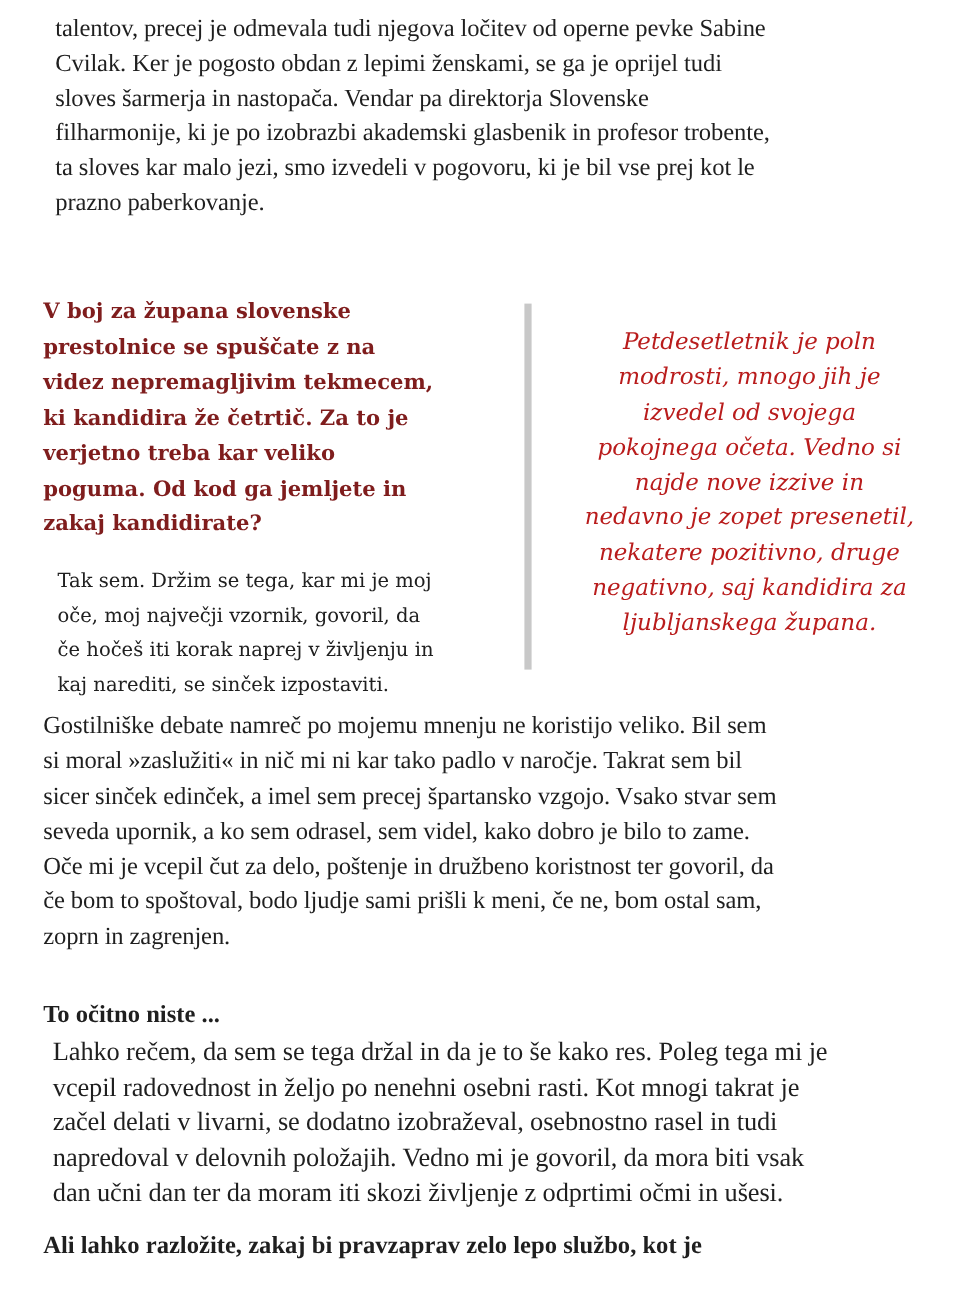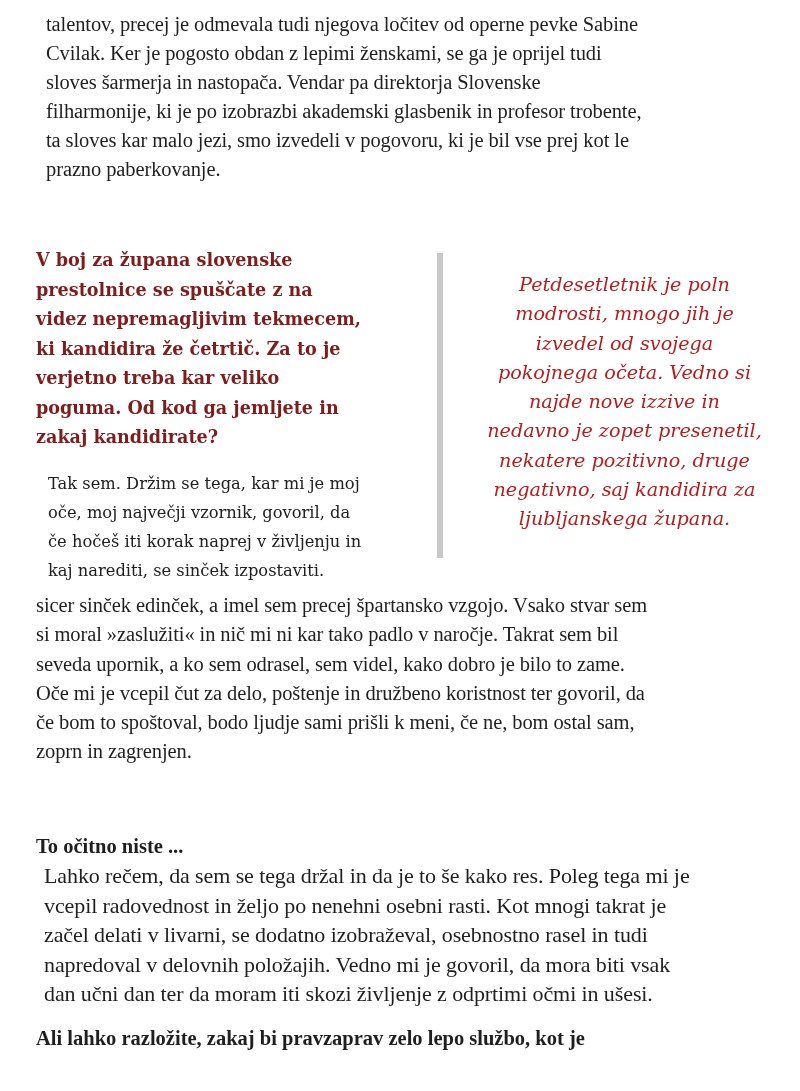--- a/index.html
+++ b/index.html
@@ -104,22 +104,23 @@
     <span class="line">pokojnega očeta. Vedno si</span>
     <span class="line">najde nove izzive in</span>
     <span class="line">nedavno je zopet presenetil,</span>
     <span class="line">nekatere pozitivno, druge</span>
     <span class="line">negativno, saj kandidira za</span>
     <span class="line">ljubljanskega župana.</span>
   </p>
 </aside>
 
 <p class="p body2">
+  <span class="line">Gostilniške debate namreč po mojemu mnenju ne koristijo veliko. Bil sem</span>
+  <span class="line">si moral »zaslužiti« in nič mi ni kar tako padlo v naročje. Takrat sem bil</span>
   <span class="line">sicer sinček edinček, a imel sem precej špartansko vzgojo. Vsako stvar sem</span>
-  <span class="line">si moral »zaslužiti« in nič mi ni kar tako padlo v naročje. Takrat sem bil</span>
   <span class="line">seveda upornik, a ko sem odrasel, sem videl, kako dobro je bilo to zame.</span>
   <span class="line">Oče mi je vcepil čut za delo, poštenje in družbeno koristnost ter govoril, da</span>
   <span class="line">če bom to spoštoval, bodo ljudje sami prišli k meni, če ne, bom ostal sam,</span>
   <span class="line">zoprn in zagrenjen.</span>
 </p>
 
 <h3 class="p q2">To očitno niste ...</h3>
 
 <p class="p a2">
   <span class="line">Lahko rečem, da sem se tega držal in da je to še kako res. Poleg tega mi je</span>

